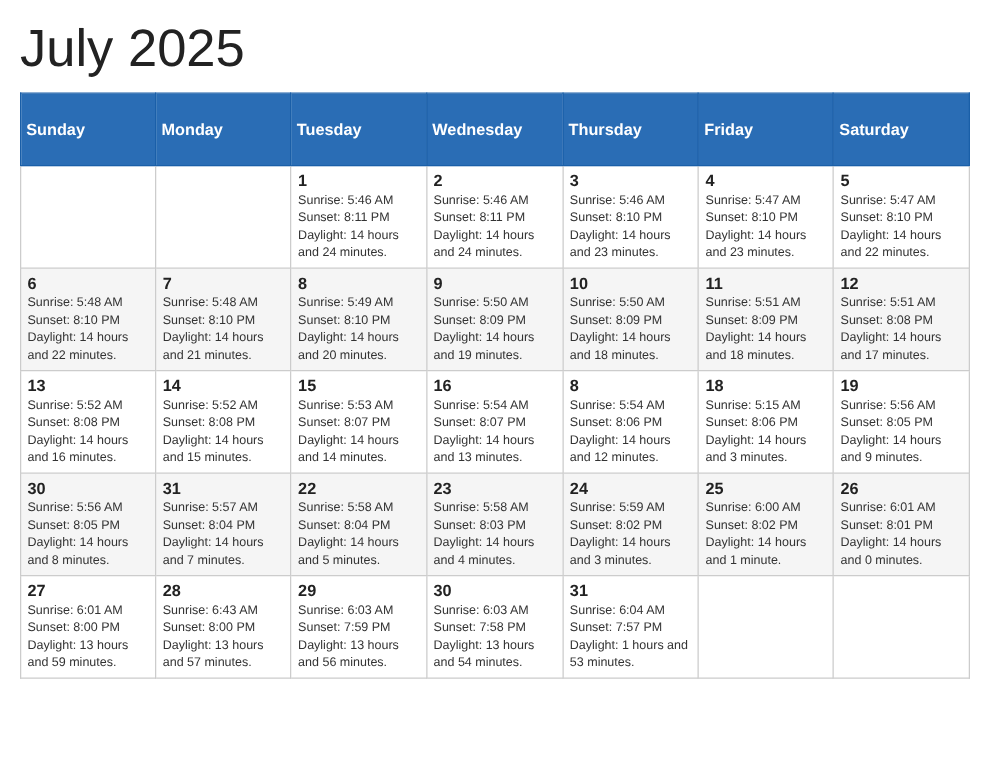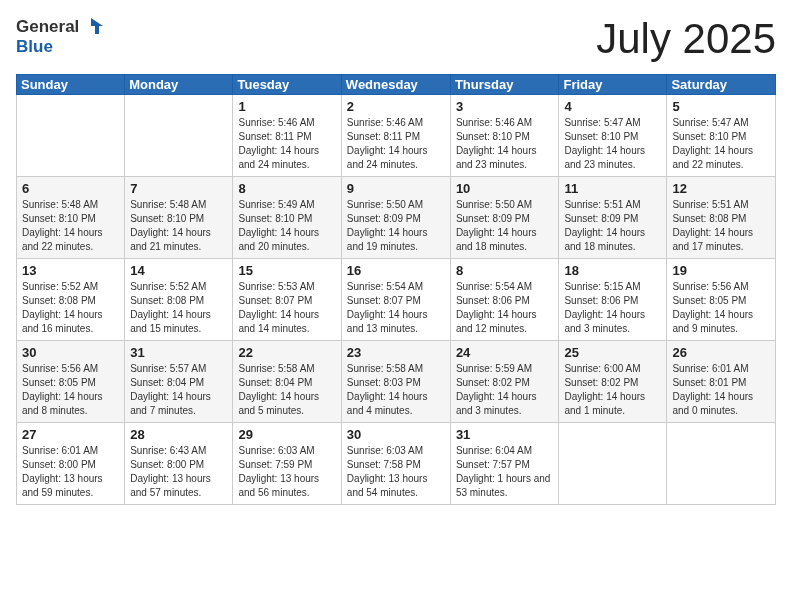--- a/index.html
+++ b/index.html
@@ -37,21 +37,21 @@
     .calendar {
       width: 100%;
       border-collapse: collapse;
       border: 1px solid #ccc;
     }
     .calendar th {
       background-color: #2a6db5;
       color: #fff;
       font-size: 13px;
       font-weight: bold;
-      padding: 2px 4px;
+      padding: 21px 4px;
       text-align: left;
       border: 1px solid #1a5fa8;
     }
     .calendar td {
       width: 110px;
       vertical-align: top;
       padding: 4px 5px;
       border: 1px solid #ccc;
       font-size: 10.5px;
       color: #333;
@@ -74,31 +74,20 @@
       line-height: 1.4;
     }
     .empty-cell {
       background: #fff !important;
     }
   </style>
 </head>
 <body>
 
 <div class="header">
-  <div class="logo">
-  <div style="display:flex;flex-direction:column;line-height:1.1">
-    <div style="display:flex;align-items:center;gap:2px">
-      <span style="font-size:17px;font-weight:bold;color:#333;">General</span>
-      <svg width="22" height="22" viewBox="0 0 22 22">
-        <polygon points="10,2 22,10 18,10 18,18 14,18 14,10 10,10" fill="#1a5fa8"></polygon>
-      </svg>
-    </div>
-    <span style="font-size:17px;font-weight:bold;color:#1a5fa8;">Blue</span>
-  </div>
-</div>
   <div class="title-section">
     <div class="month-title">July 2025</div>
   </div>
 </div>
 
 <table class="calendar">
   <thead>
     <tr>
       <th>Sunday</th>
       <th>Monday</th>

